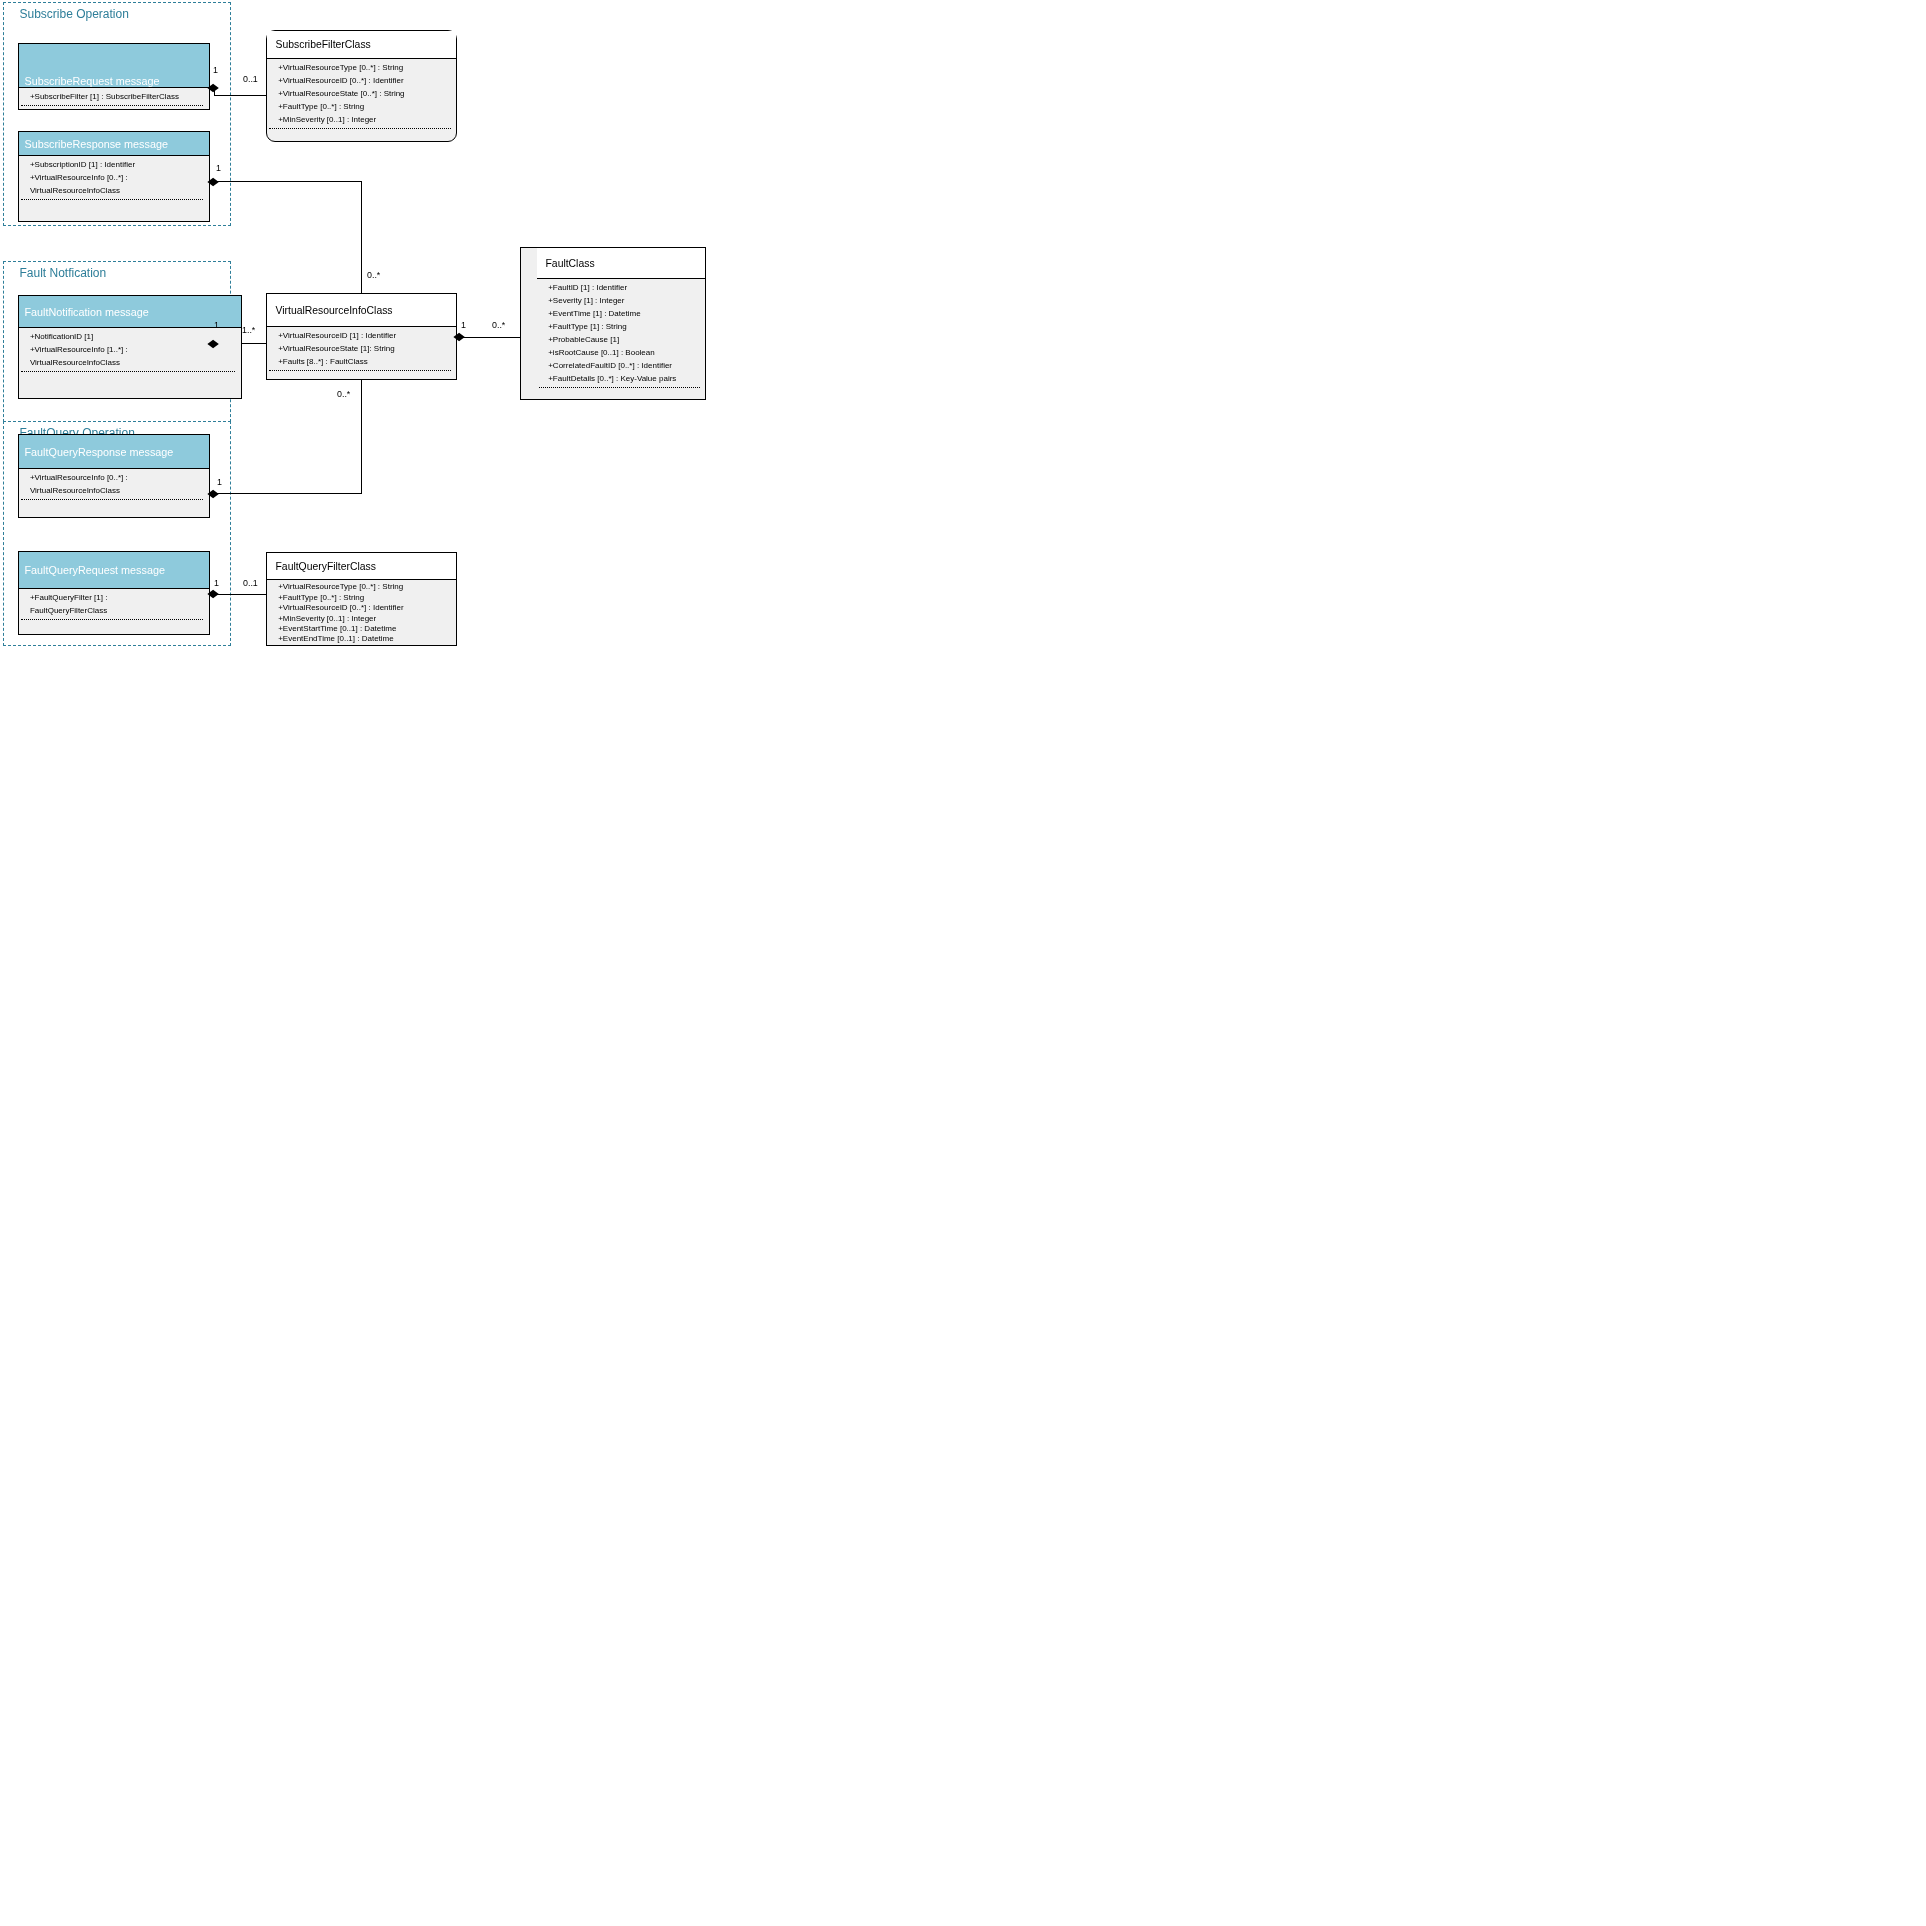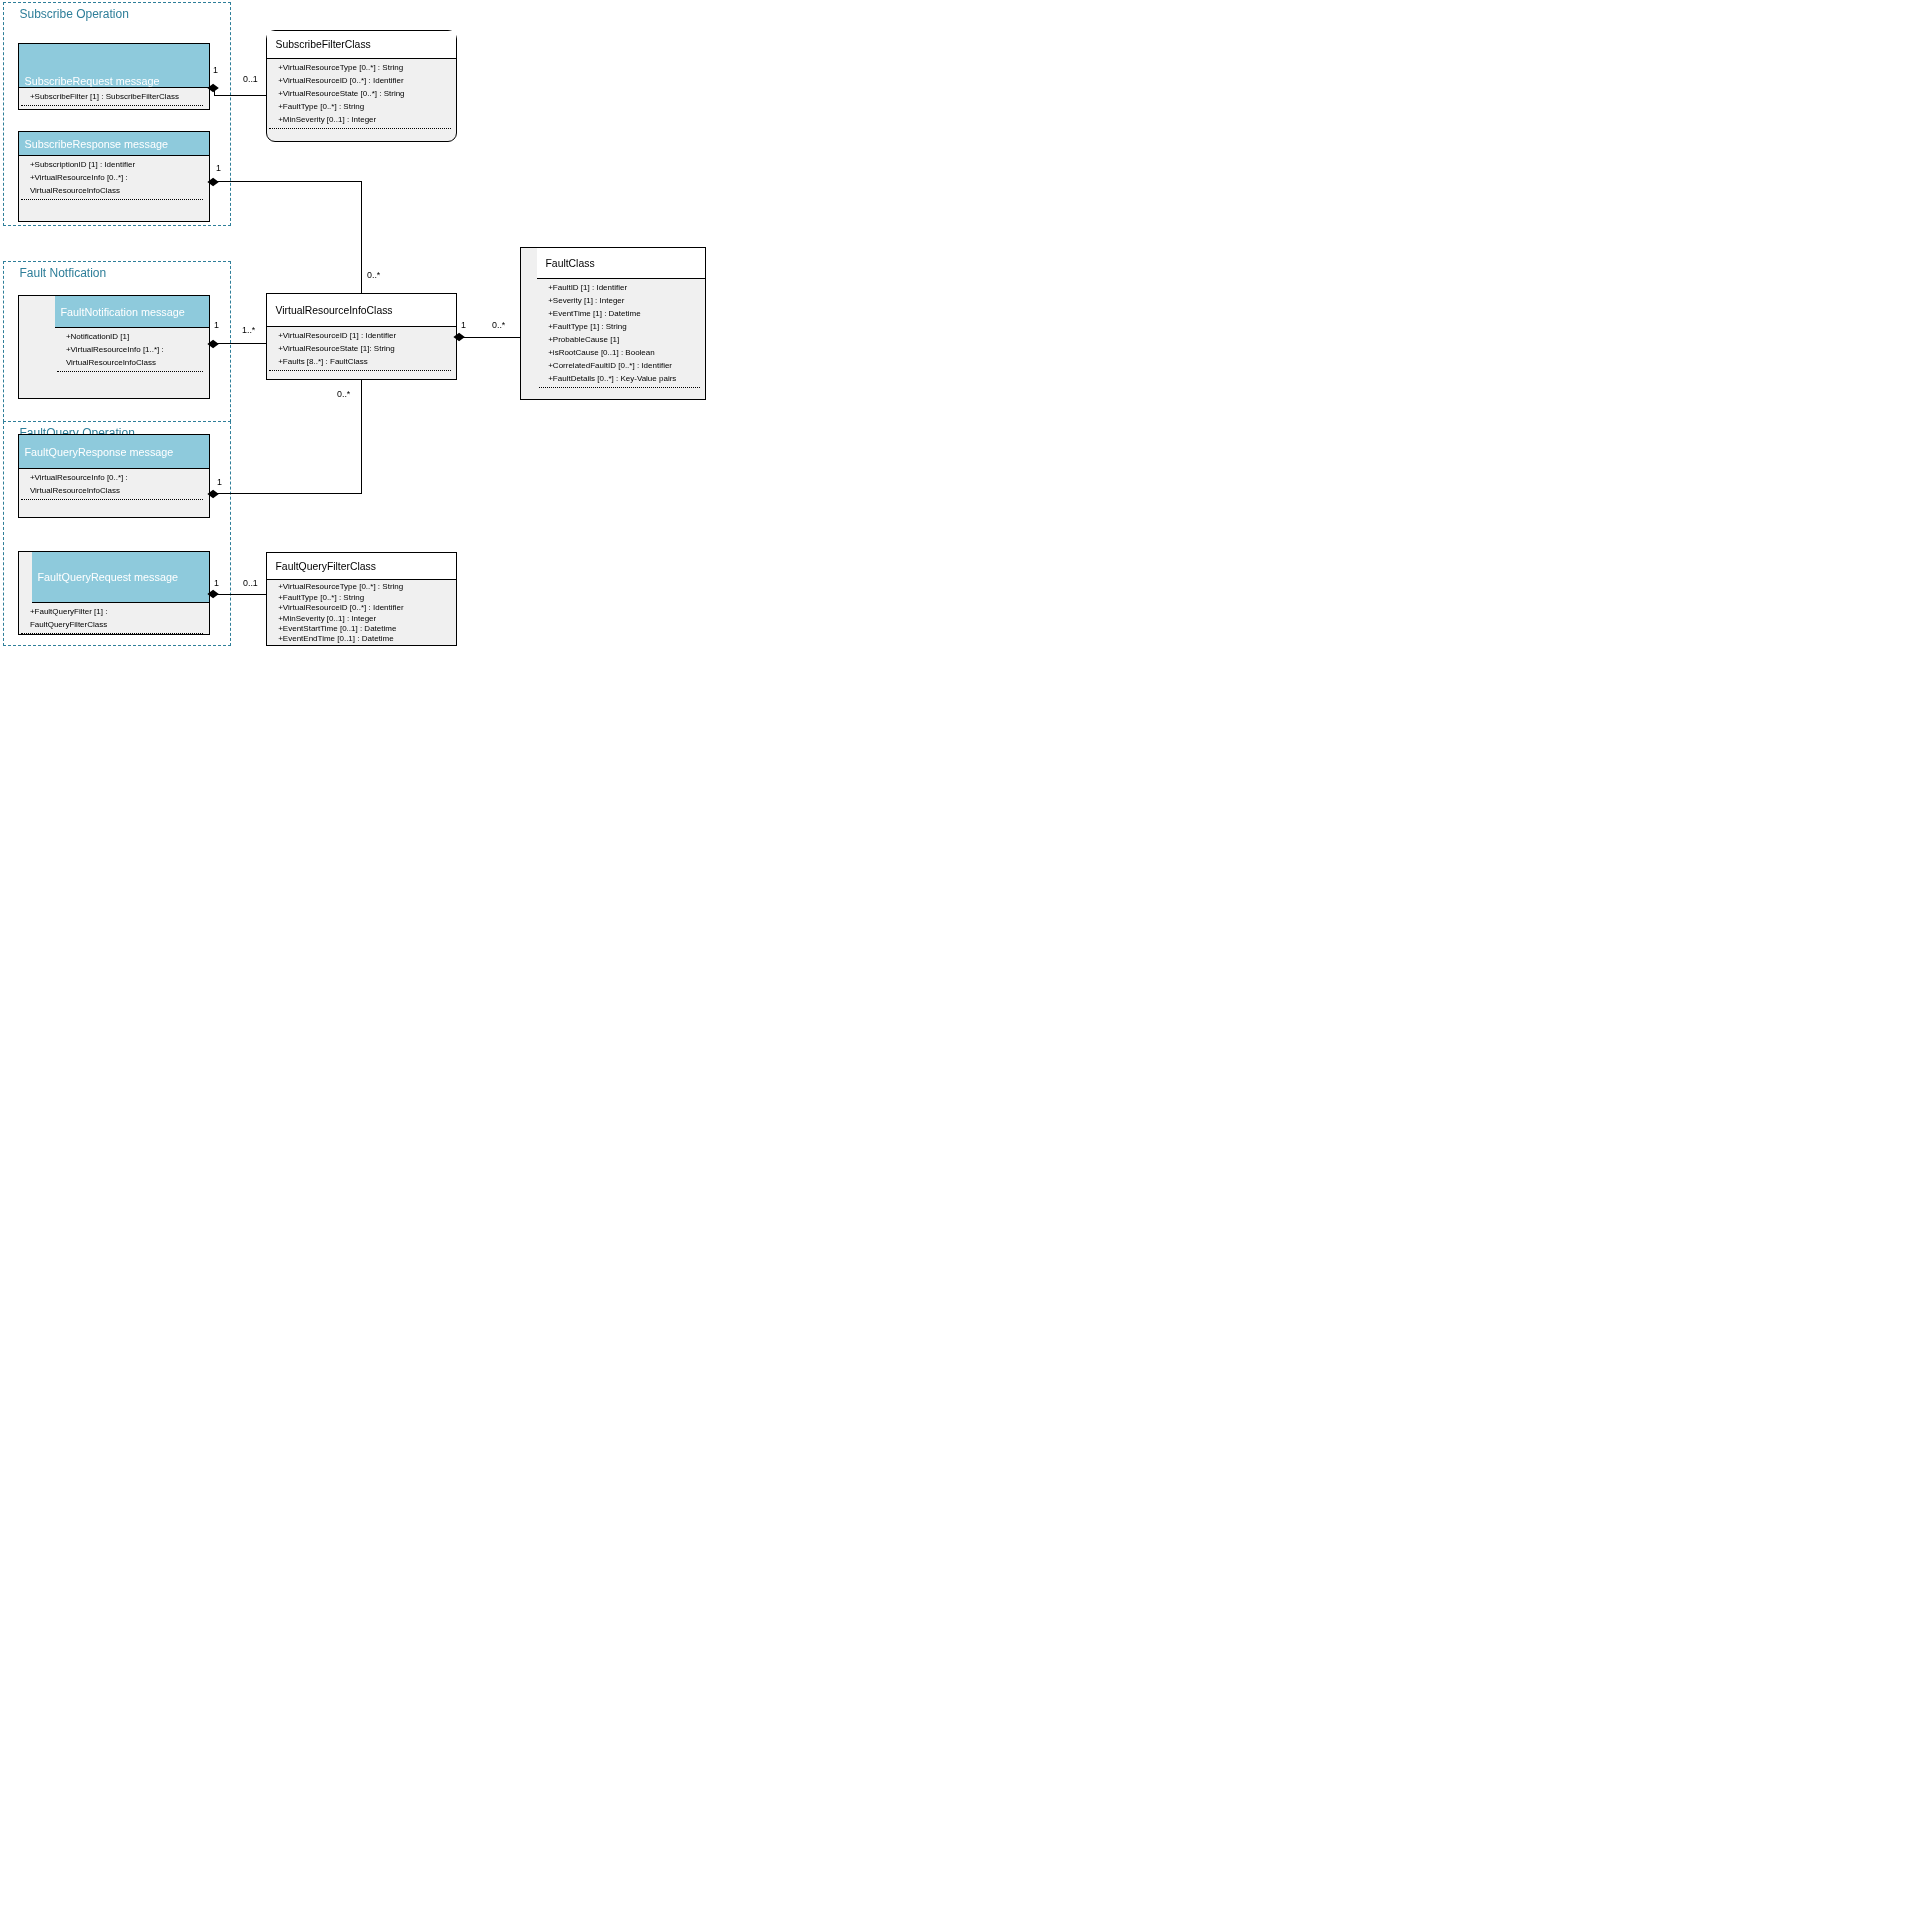--- a/index.html
+++ b/index.html
@@ -27,26 +27,26 @@
               font-size:10.4px;display:flex;align-items:center;padding-left:8.5px;white-space:nowrap;}
   .attrs{padding-top:2.3px;}
   .attr{font-size:8px;line-height:13px;padding-left:11.2px;white-space:nowrap;color:#000;}
   .attrs.tight .attr{line-height:10.4px;}
   .attr-sep{border-top:1.2px dotted var(--line);margin:1.9px 5.4px 0 1.9px;}
 
   #msg-subscribe-request{left:17.7px;top:43px;width:192px;height:67px;}
   #msg-subscribe-request .msg-header{height:44px;align-items:flex-end;}
   #msg-subscribe-response{left:17.7px;top:131px;width:192px;height:91px;}
   #msg-subscribe-response .msg-header{height:24px;}
-  #msg-fault-notification{left:17.7px;top:295px;width:192px;height:104px;padding-left:36px;}
+  #msg-fault-notification{left:17.7px;top:295px;width:224px;height:104px;}
   #msg-fault-notification .msg-header{height:32px;}
   #msg-fault-query-response{left:17.7px;top:434px;width:192px;height:84px;}
   #msg-fault-query-response .msg-header{height:34px;}
   #msg-fault-query-request{left:17.7px;top:551px;width:192px;height:84px;}
-  #msg-fault-query-request .msg-header{height:51px;margin-left:13px;}
+  #msg-fault-query-request .msg-header{height:37px;}
 
   #cls-subscribe-filter{left:266px;top:30px;width:191px;height:112px;border-radius:9px;}
   #cls-subscribe-filter .cls-header{height:28px;}
   #cls-virtual-resource-info{left:266px;top:293px;width:191px;height:87px;}
   #cls-virtual-resource-info .cls-header{height:33px;}
   #cls-fault{left:520px;top:247px;width:186px;height:153px;padding-left:16px;}
   #cls-fault .cls-header{height:31px;}
   #cls-fault-query-filter{left:266px;top:552px;width:191px;height:94px;}
   #cls-fault-query-filter .cls-header{height:27px;}
 

